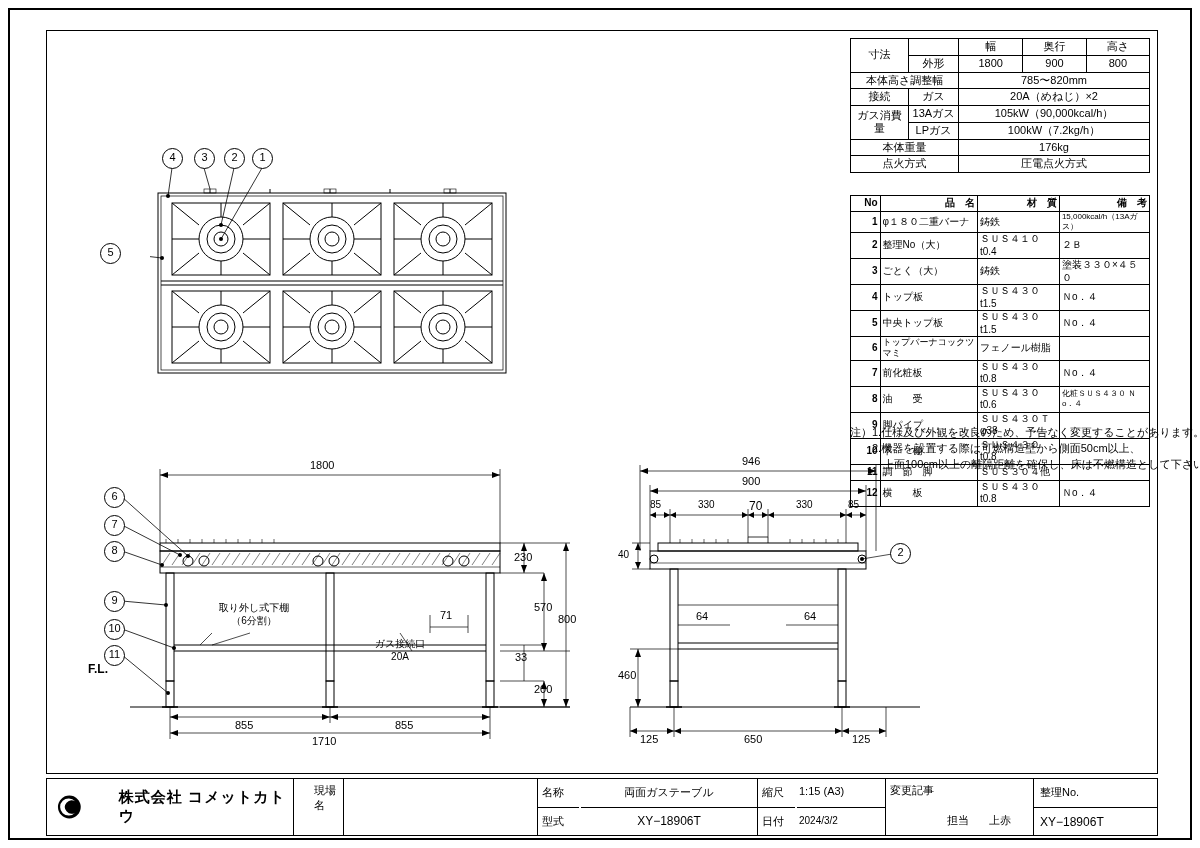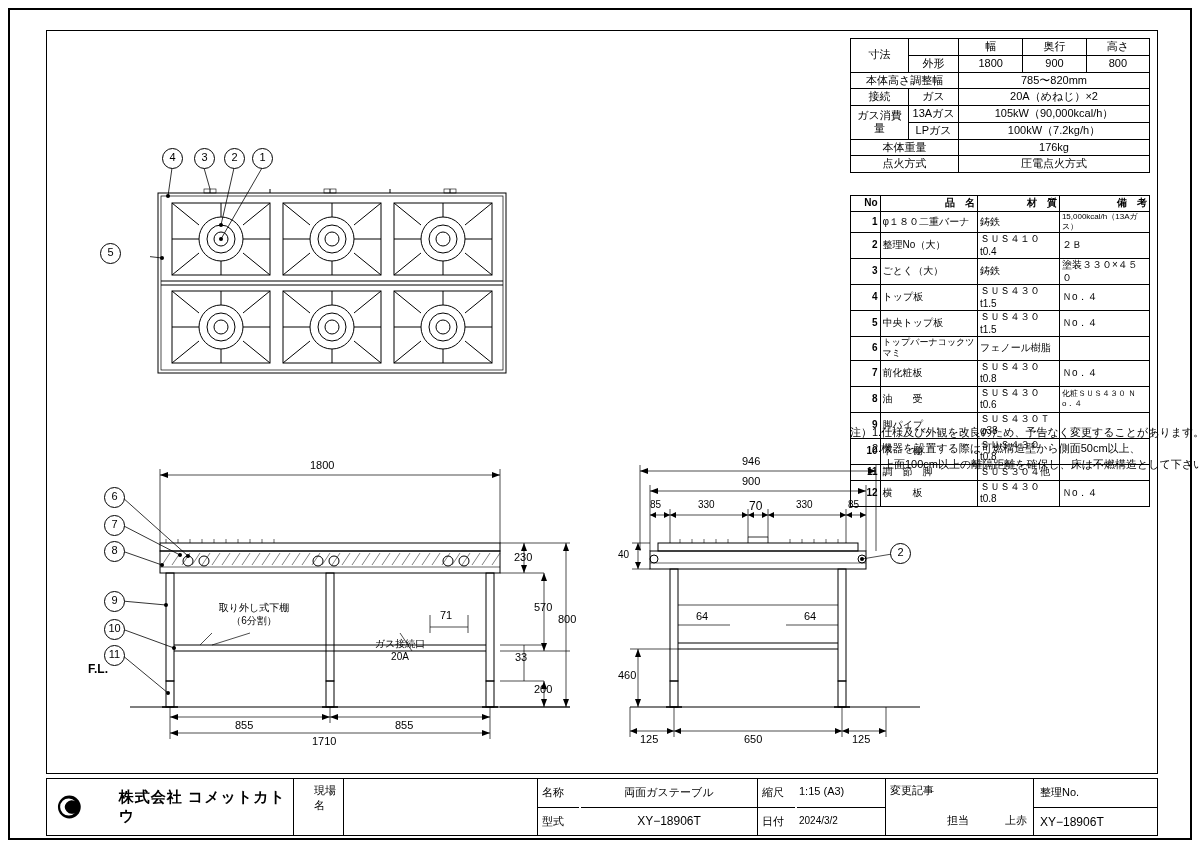--- a/index.html
+++ b/index.html
@@ -643,18 +643,18 @@
     <div class="cell bt" style="left:534px;top:28px;width:176px;height:28px;padding:6px 0 0 0;text-align:center;font-size:12px;">XY−18906T</div>
 
     <div class="cell bl" style="left:710px;top:0;width:38px;height:28px;padding:6px 0 0 4px;">縮尺</div>
     <div class="cell" style="left:750px;top:0;width:88px;height:28px;padding:6px 0 0 2px;">1:15 (A3)</div>
 
     <div class="cell bl bt" style="left:710px;top:28px;width:38px;height:28px;padding:6px 0 0 4px;">日付</div>
     <div class="cell bt" style="left:750px;top:28px;width:88px;height:28px;padding:7px 0 0 2px;font-size:10px;">2024/3/2</div>
 
     <div class="cell bl" style="left:838px;top:0;width:60px;height:56px;padding:4px 0 0 4px;">変更記事</div>
     <div class="cell" style="left:900px;top:34px;width:40px;height:20px;">担当</div>
-    <div class="cell" style="left:942px;top:34px;width:40px;height:20px;margin-left:16px;">上赤</div>
+    <div class="cell" style="left:942px;top:34px;width:40px;height:20px;">上赤</div>
 
     <div class="cell bl" style="left:986px;top:0;width:124px;height:28px;padding:6px 0 0 6px;">整理No.</div>
     <div class="cell bl bt" style="left:986px;top:28px;width:124px;height:28px;padding:7px 0 0 6px;font-size:12px;">XY−18906T</div>
   </div>
 </div>
 
 </body></html>

